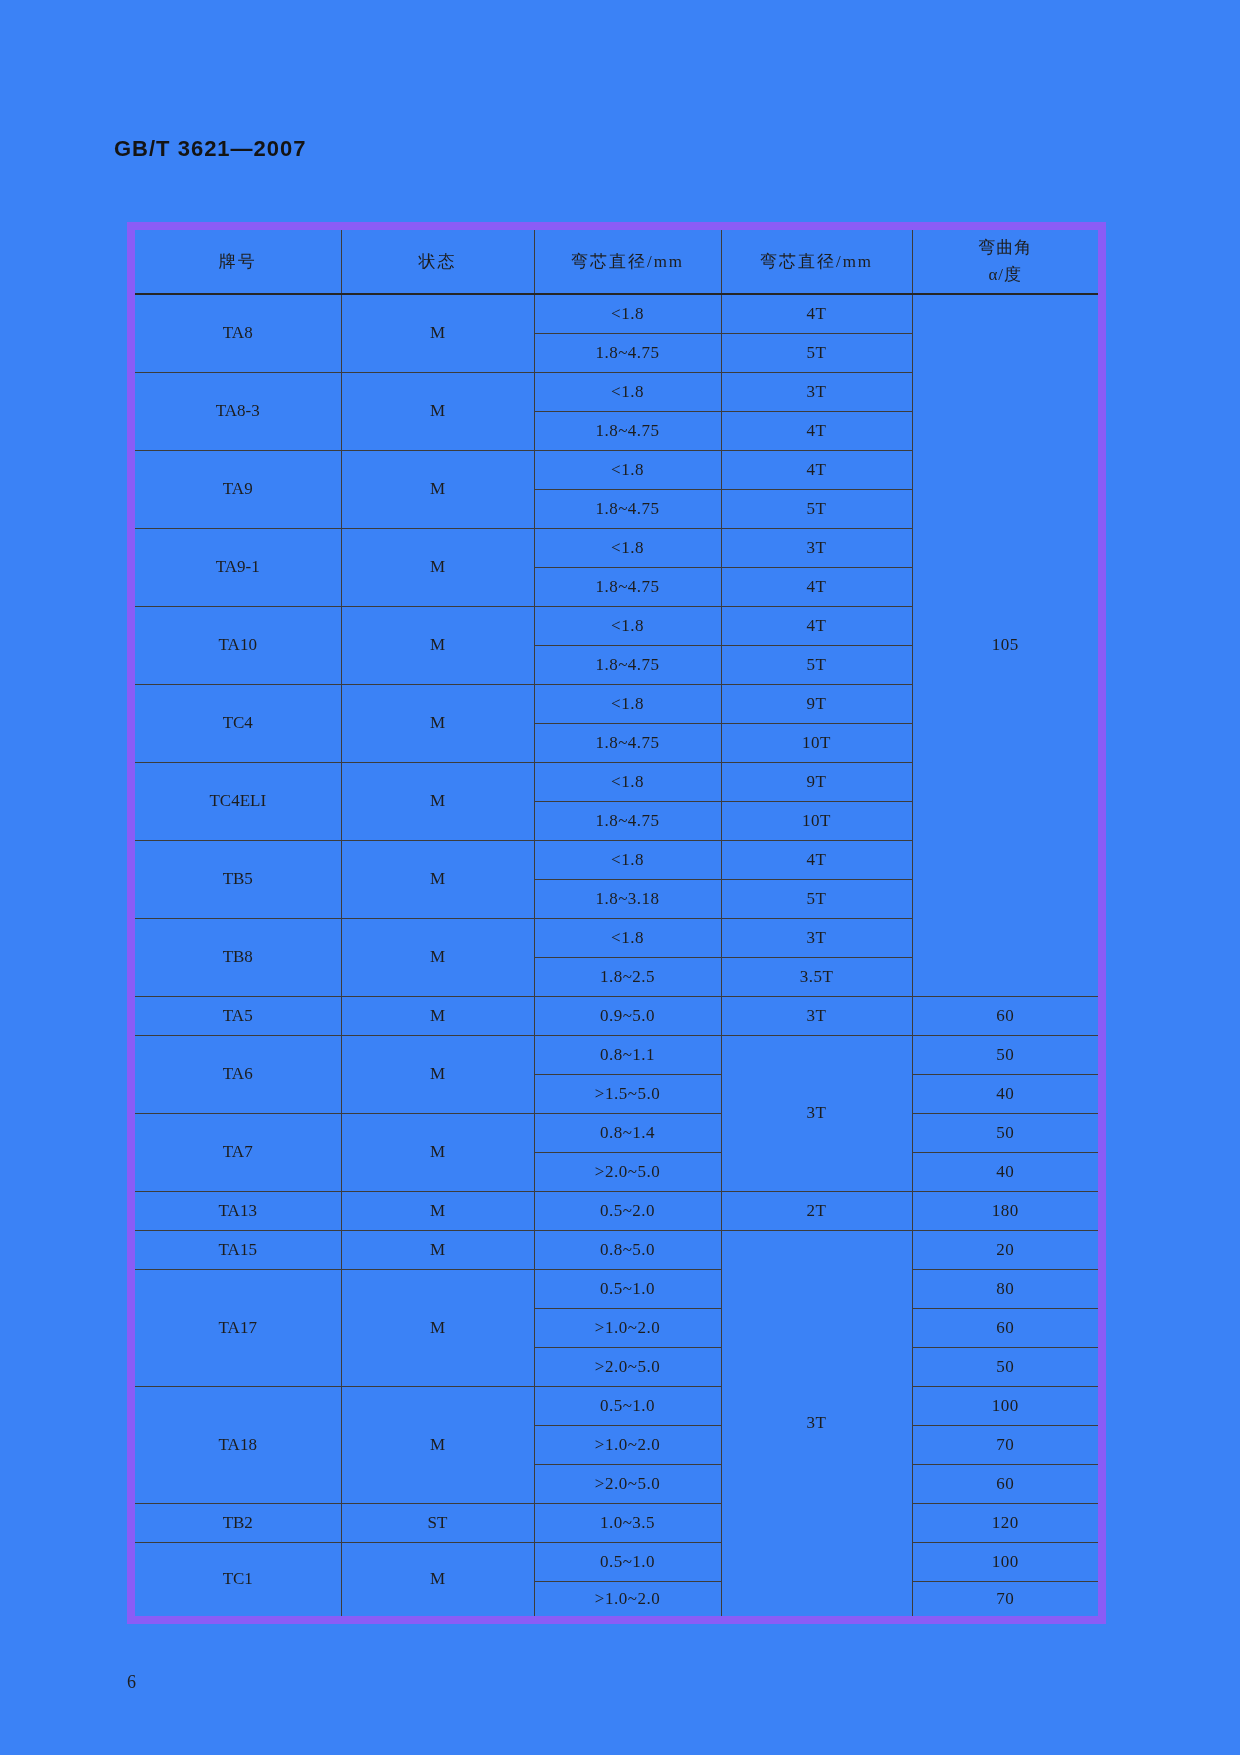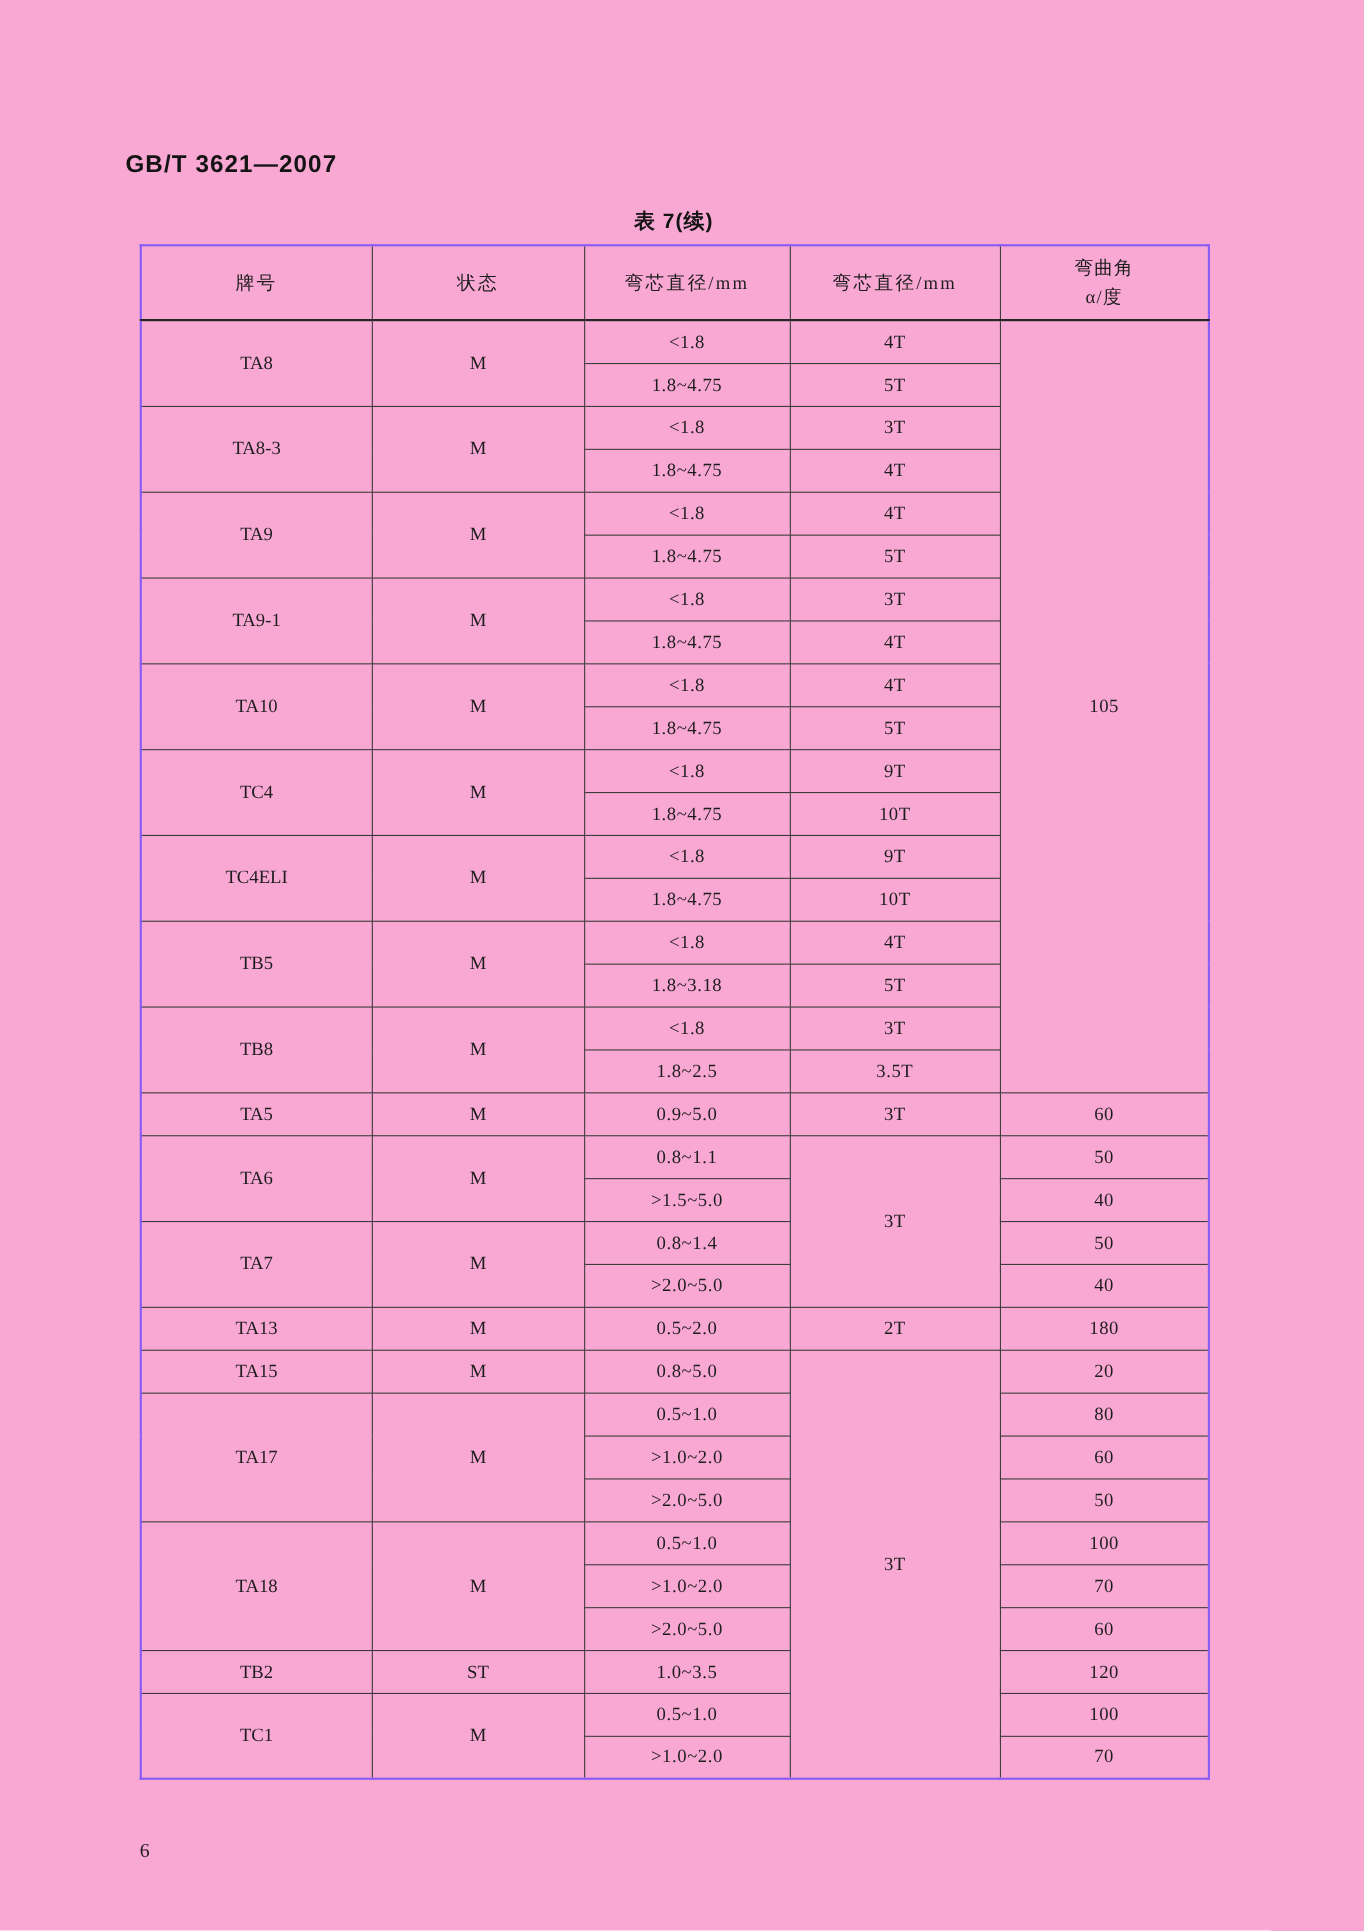--- a/index.html
+++ b/index.html
@@ -1,19 +1,19 @@
 <!DOCTYPE html>
 <html><head>
 <meta charset="utf-8">
 <style>
   html,body{margin:0;padding:0;background:#ffffff;}
   .page{
     position:relative;
     width:1240px;height:1755px;
-    background:#f9a8d4;
+    background:#3b82f6;
     font-family:"Liberation Serif","DejaVu Serif",serif;
     color:#1d1d1d;
     overflow:hidden;
   }
   .doc-number{
     position:absolute;left:114px;top:136px;
     font-family:"Liberation Sans","DejaVu Sans",sans-serif;
     font-weight:bold;font-size:22px;letter-spacing:1px;color:#141414;
   }
   .table-title{
@@ -21,21 +21,21 @@
     text-align:center;
     font-family:"Liberation Sans","DejaVu Sans",sans-serif;
     font-weight:bold;font-size:19px;letter-spacing:1px;color:#141414;
   }
   table.spec{
     position:absolute;left:127px;top:222px;
     width:971px;
     border-collapse:collapse;
     table-layout:fixed;
   }
-  table.spec{border:2px solid #8b5cf6;}
+  table.spec{border:8px solid #8b5cf6;}
   table.spec th, table.spec td{
     border:1px solid #3c3c3c;
     text-align:center;vertical-align:middle;
     padding:0;
     font-size:17px;
     color:#1d1d1d;
     font-weight:normal;
   }
   table.spec thead tr{height:68px;}
   table.spec thead th{
@@ -49,21 +49,20 @@
     position:absolute;left:127px;top:1672px;
     font-size:18px;color:#1d1d1d;
   }
 </style>
 </head>
 <body>
 
 <div class="page">
 
   <div class="doc-number">GB/T 3621—2007</div>
-  <div class="table-title">表 7(续)</div>
 
   <table class="spec">
     <colgroup>
       <col style="width:210px">
         <col style="width:193px">
         <col style="width:187px">
         <col style="width:191px">
         <col style="width:190px">
     </colgroup>
     <thead>

